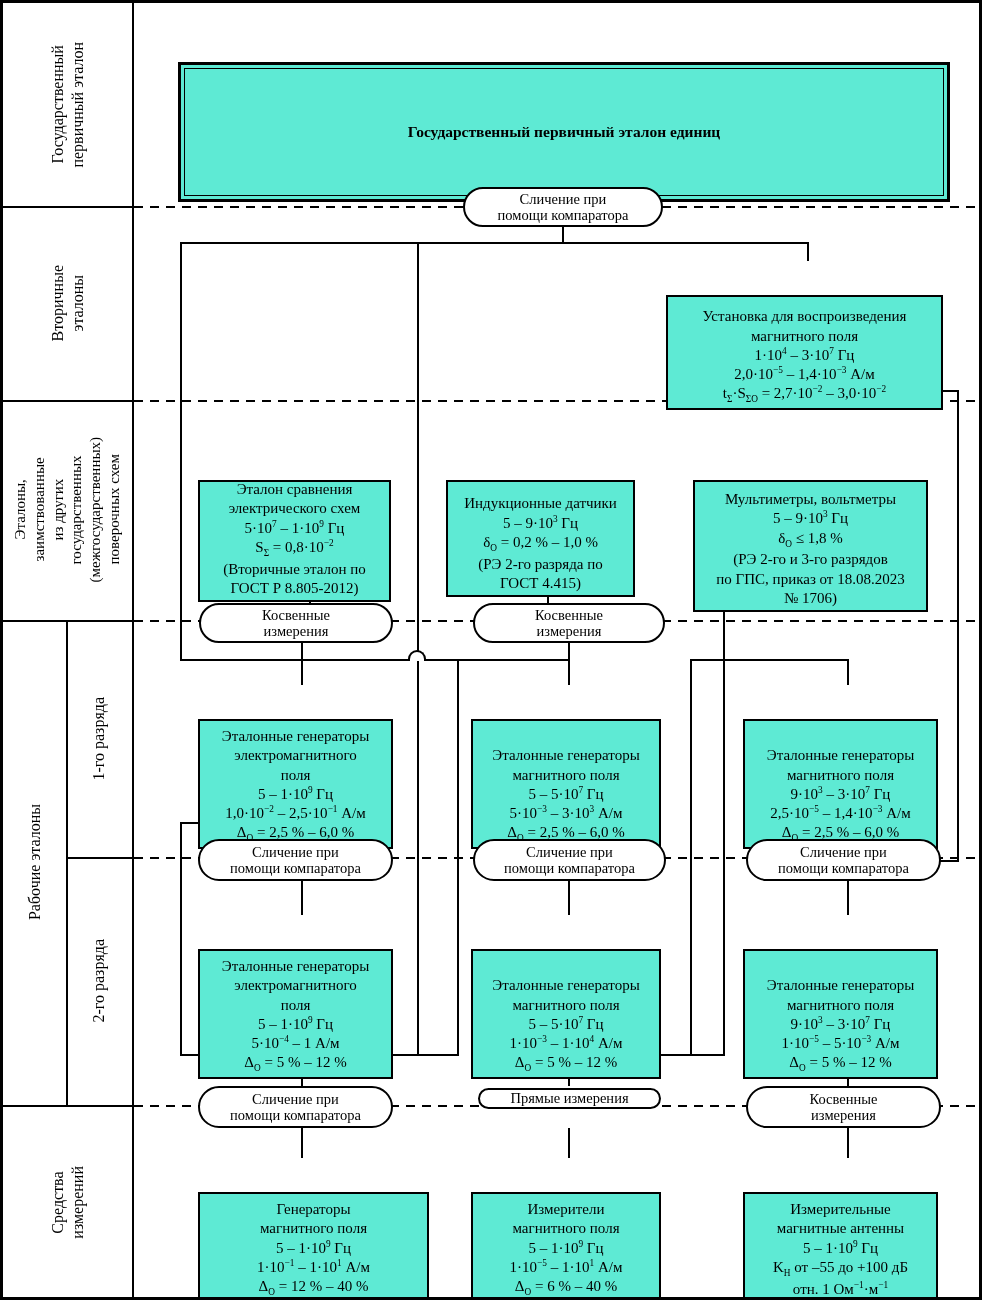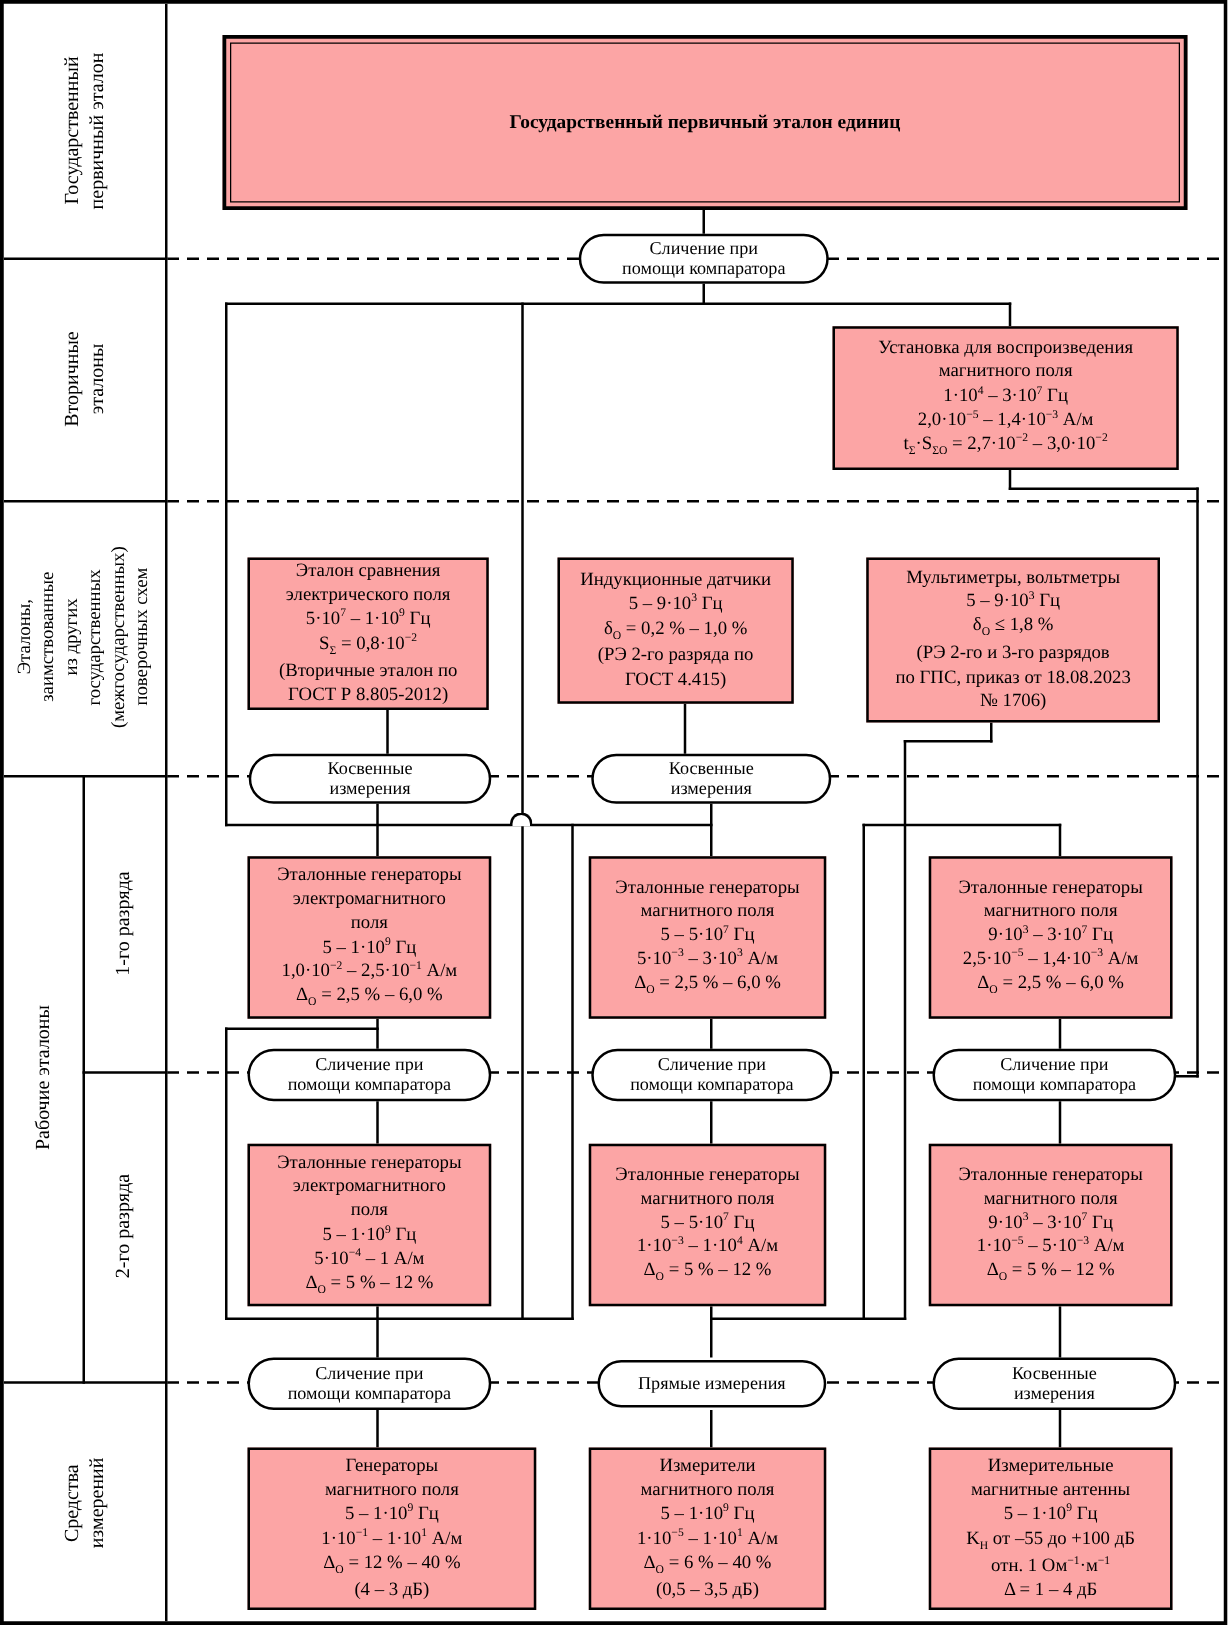--- a/index.html
+++ b/index.html
@@ -13,23 +13,23 @@
   .lh{position:absolute;height:2px;background:#000;z-index:2;}
   .solid{z-index:1;}
   
   .dash{position:absolute;height:2px;z-index:1;
     background:repeating-linear-gradient(90deg,#000 0 9px,transparent 9px 16px);}
   
   .vcell{position:absolute;display:flex;align-items:center;justify-content:center;z-index:2;}
   .vlabel{writing-mode:vertical-rl;transform:rotate(180deg);text-align:center;
     white-space:pre-line;font-size:16px;line-height:1.25;}
   
-  .box{position:absolute;background:#fca5a5;border:2px solid #000;box-sizing:border-box;
-    display:flex;flex-direction:column;align-items:center;justify-content:center;
-    text-align:center;z-index:3;padding:2px 4px;}
+  .box{position:absolute;background:#5eead4;border:2px solid #000;box-sizing:border-box;
+    display:flex;flex-direction:column;align-items:center;justify-content:flex-end;
+    text-align:center;z-index:3;padding:2px 4px;margin-top:34px;}
   .box .ln{font-size:15px;line-height:1.28;white-space:nowrap;}
   .oval{position:absolute;background:#fff;border:2px solid #000;box-sizing:border-box;
     border-radius:22px;display:flex;align-items:center;justify-content:center;
     text-align:center;z-index:3;font-size:14.5px;line-height:1.12;white-space:pre-line;}
   #primary-box{border:3px solid #000;padding:3px;}
   #primary-box .inner{border:1px solid #000;width:100%;height:100%;box-sizing:border-box;
     display:flex;flex-direction:column;align-items:center;justify-content:center;}
   #primary-box .ln{font-size:15.5px;line-height:1.62;white-space:nowrap;}
   sup{font-size:0.62em;}
   sub{font-size:0.62em;}
@@ -138,21 +138,21 @@
   <div class="box" style="left:663px;top:258px;width:277px;height:115px">
       <div class="ln">Установка для воспроизведения</div>
       <div class="ln">магнитного поля</div>
       <div class="ln">1·10<sup>4</sup> – 3·10<sup>7</sup> Гц</div>
       <div class="ln">2,0·10<sup>−5</sup> – 1,4·10<sup>−3</sup> А/м</div>
       <div class="ln">t<sub>Σ</sub>·S<sub>ΣО</sub> = 2,7·10<sup>−2</sup> – 3,0·10<sup>−2</sup></div>
     </div>
 
   <div class="box" style="left:195px;top:443px;width:193px;height:122px">
       <div class="ln">Эталон сравнения</div>
-      <div class="ln">электрического поля</div>
+      <div class="ln">электрического схем</div>
       <div class="ln">5·10<sup>7</sup> – 1·10<sup>9</sup> Гц</div>
       <div class="ln">S<sub>Σ</sub> = 0,8·10<sup>−2</sup></div>
       <div class="ln">(Вторичные эталон по</div>
       <div class="ln">ГОСТ Р 8.805-2012)</div>
     </div>
   <div class="box" style="left:443px;top:443px;width:189px;height:117px">
       <div class="ln">Индукционные датчики</div>
       <div class="ln">5 – 9·10<sup>3</sup> Гц</div>
       <div class="ln">δ<sub>О</sub> = 0,2 % – 1,0 %</div>
       <div class="ln">(РЭ 2-го разряда по</div>
@@ -220,21 +220,21 @@
   <div class="box" style="left:740px;top:912px;width:195px;height:130px">
       <div class="ln">Эталонные генераторы</div>
       <div class="ln">магнитного поля</div>
       <div class="ln">9·10<sup>3</sup> – 3·10<sup>7</sup> Гц</div>
       <div class="ln">1·10<sup>−5</sup> – 5·10<sup>−3</sup> А/м</div>
       <div class="ln">Δ<sub>О</sub> = 5 % – 12 %</div>
     </div>
 
   <div class="oval" style="left:195px;top:1083px;width:195px;height:42px">Сличение при
 помощи компаратора</div>
-  <div class="oval" style="left:475px;top:1085px;width:183px;height:38px">Прямые измерения</div>
+  <div class="oval" style="left:475px;top:1085px;width:183px;height:21px">Прямые измерения</div>
   <div class="oval" style="left:743px;top:1083px;width:195px;height:42px">Косвенные
 измерения</div>
 
   <div class="box" style="left:195px;top:1155px;width:231px;height:130px">
       <div class="ln">Генераторы</div>
       <div class="ln">магнитного поля</div>
       <div class="ln">5 – 1·10<sup>9</sup> Гц</div>
       <div class="ln">1·10<sup>−1</sup> – 1·10<sup>1</sup> А/м</div>
       <div class="ln">Δ<sub>О</sub> = 12 % – 40 %</div>
       <div class="ln">(4 – 3 дБ)</div>

